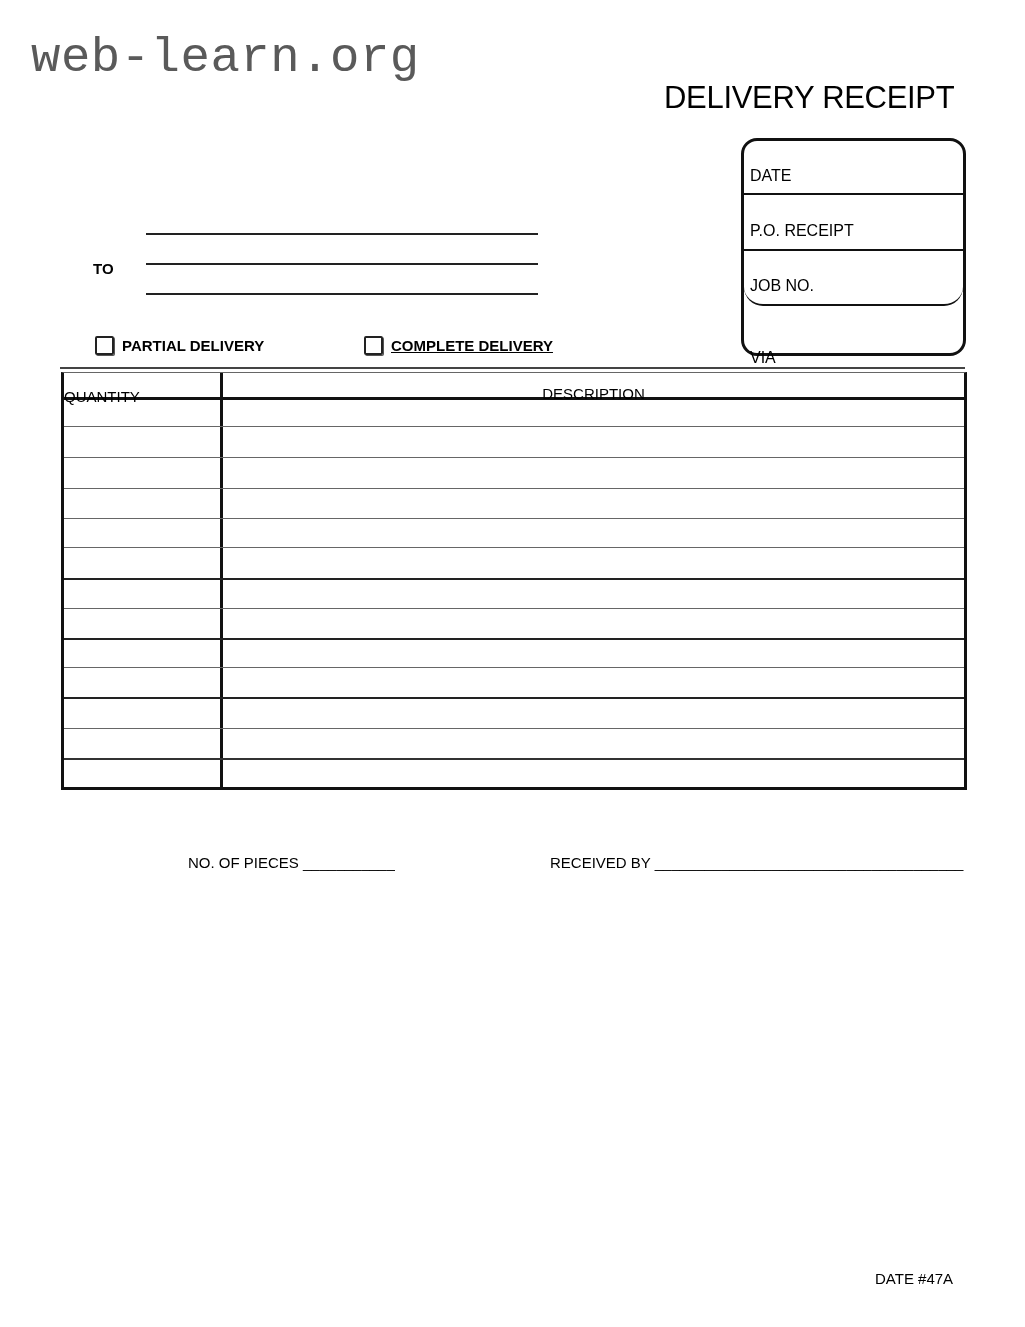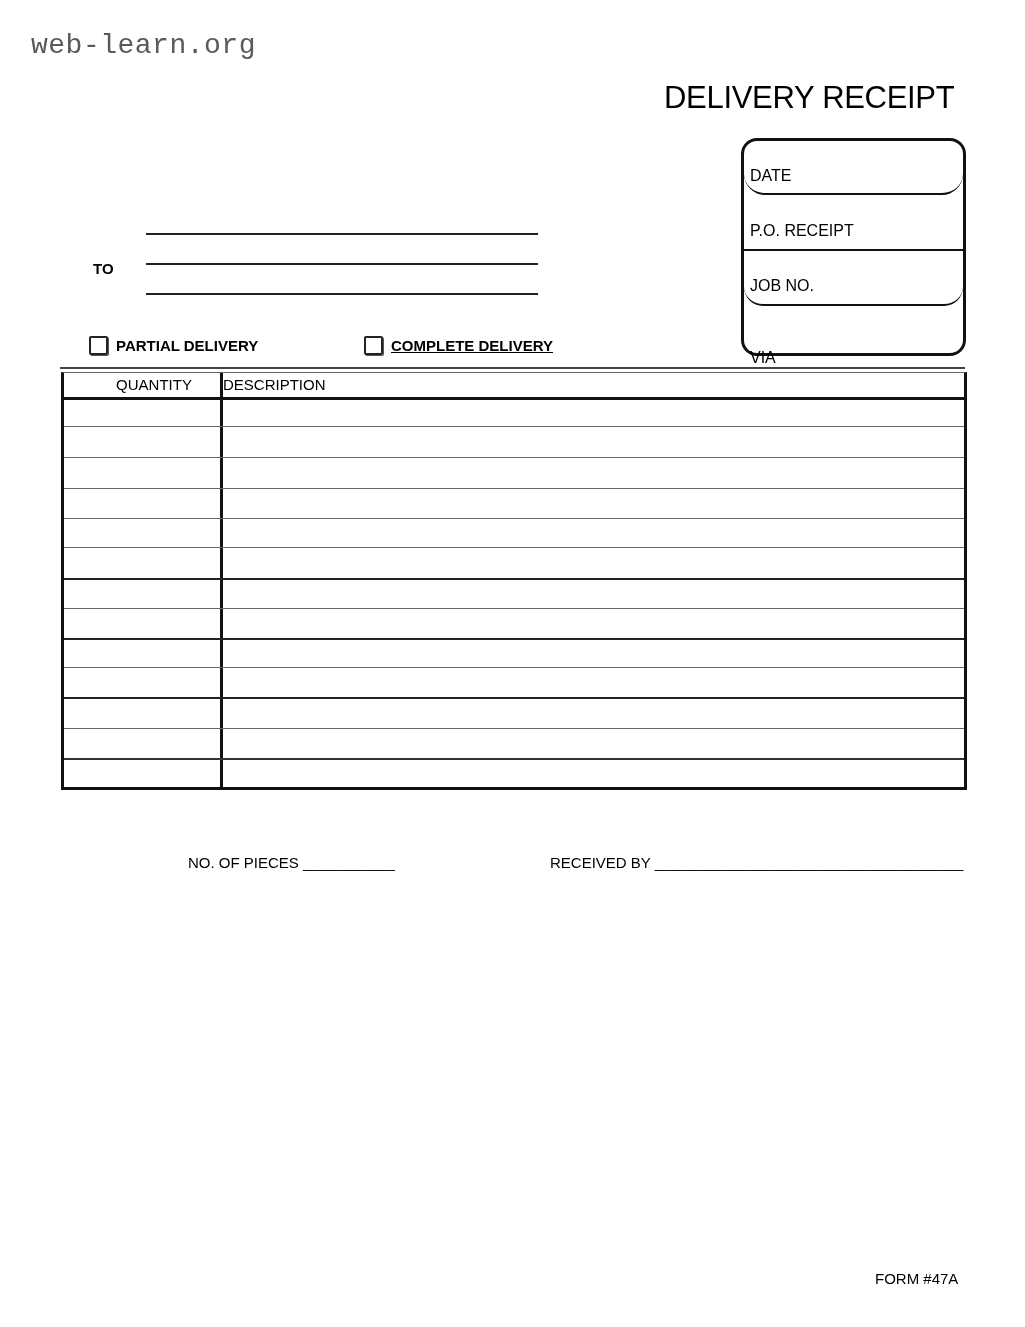--- a/index.html
+++ b/index.html
@@ -1,18 +1,18 @@
 <!DOCTYPE html>
 <html><head>
 <meta charset="utf-8">
 <style>
   html, body { margin: 0; padding: 0; background: #ffffff; }
   body { width: 1025px; height: 1327px; position: relative; overflow: hidden; font-family: "Liberation Sans", sans-serif; color: #000; }
   .abs { position: absolute; }
-  .watermark { left: 31px; top: 30px; font-family: "Liberation Mono", monospace; font-size: 28px; color: #5a5a5a; letter-spacing: 0.5px; }
+  .watermark { left: 31px; top: 30px; font-family: "Liberation Mono", monospace; font-size: 49px; color: #5a5a5a; letter-spacing: 0.5px; }
   .title { left: 664px; top: 80px; font-size: 31px; font-weight: normal; letter-spacing: -0.3px; }
   .infobox { left: 741px; top: 138px; width: 219px; height: 212px; border: 3px solid #111; border-radius: 16px; }
   .info-row { position: absolute; left: 0; right: 0; border-bottom: 2px solid #111; }
   .info-label { position: absolute; left: 6px; font-size: 16px; }
   .to-label { left: 93px; top: 218px; font-size: 15px; font-weight: bold; margin-top: 42px; }
   .to-line { left: 146px; width: 392px; border-bottom: 2px solid #222; height: 0; }
   .check { display: flex; align-items: center; font-weight: bold; font-size: 15px; }
   .box { width: 15px; height: 15px; border: 2px solid #222; border-radius: 2px; margin-right: 8px; box-shadow: 1px 1px 0 #555; }
   .rule { left: 60px; top: 367px; width: 905px; border-top: 2px solid #444; }
   .table { left: 61px; top: 372px; width: 900px; height: 414px; border: 3px solid #111; border-top: 1px solid #666; }
@@ -24,54 +24,54 @@
   .form-num { left: 875px; top: 1270px; font-size: 15px; }
 </style>
 </head>
 <body>
 
 <div class="abs watermark">web-learn.org</div>
 
 <div class="abs title">DELIVERY RECEIPT</div>
 
 <div class="abs infobox">
-  <div class="info-row" style="top:0;height:52px;border-radius:21px;">
+  <div class="info-row" style="top:0;height:52px;">
     <span class="info-label" style="top:26px;">DATE</span>
   </div>
   <div class="info-row" style="top:54px;height:54px;">
     <span class="info-label" style="top:27px;">P.O. RECEIPT</span>
   </div>
   <div class="info-row" style="top:110px;height:53px;border-radius:19px;">
     <span class="info-label" style="top:26px;">JOB NO.</span>
   </div>
   <div style="position:absolute;top:165px;left:0;right:0;height:45px;">
     <span class="info-label" style="top:22px;margin-top:21px;">VIA</span>
   </div>
 </div>
 
 <div class="abs to-label">TO</div>
 <div class="abs to-line" style="top:233px;"></div>
 <div class="abs to-line" style="top:263px;"></div>
 <div class="abs to-line" style="top:293px;"></div>
 
-<div class="abs check" style="left:89px;top:336px;text-align:right;">
+<div class="abs check" style="left:95px;top:336px;text-align:right;">
   <span class="box"></span>
   <span>PARTIAL DELIVERY</span>
 </div>
 <div class="abs check" style="left:364px;top:336px;text-decoration:underline;">
   <span class="box"></span>
   <span>COMPLETE DELIVERY</span>
 </div>
 
 <div class="abs rule"></div>
 
 <div class="abs table">
   <div class="tbl-head">
-    <span class="th" style="left:0;width:180px;text-align:center;">QUANTITY</span>
-    <span class="th" style="left:159px;right:0;">DESCRIPTION</span>
+    <span class="th" style="left:0;width:180px;margin-top:12px;">QUANTITY</span>
+    <span class="th" style="left:159px;right:0;text-align:center;margin-top:9px;">DESCRIPTION</span>
   </div>
   <div class="col-div"></div>
   <div class="row-line" style="top:53px;border-top:1px solid #666;"></div>
   <div class="row-line" style="top:84px;border-top:1px solid #666;"></div>
   <div class="row-line" style="top:115px;border-top:1px solid #666;"></div>
   <div class="row-line" style="top:145px;border-top:1px solid #666;"></div>
   <div class="row-line" style="top:174px;border-top:1px solid #666;"></div>
   <div class="row-line" style="top:205px;border-top:2px solid #222;"></div>
   <div class="row-line" style="top:235px;border-top:1px solid #666;"></div>
   <div class="row-line" style="top:265px;border-top:2px solid #222;"></div>
@@ -83,13 +83,13 @@
 
 <div class="abs footer-text" style="left:188px;top:846px;">
   <span>NO. OF PIECES</span>
   <span>___________</span>
 </div>
 <div class="abs footer-text" style="left:550px;top:846px;">
   <span>RECEIVED BY</span>
   <span>_____________________________________</span>
 </div>
 
-<div class="abs form-num">FORM #47A</div>
+<div class="abs form-num">DATE #47A</div>
 
 </body></html>

